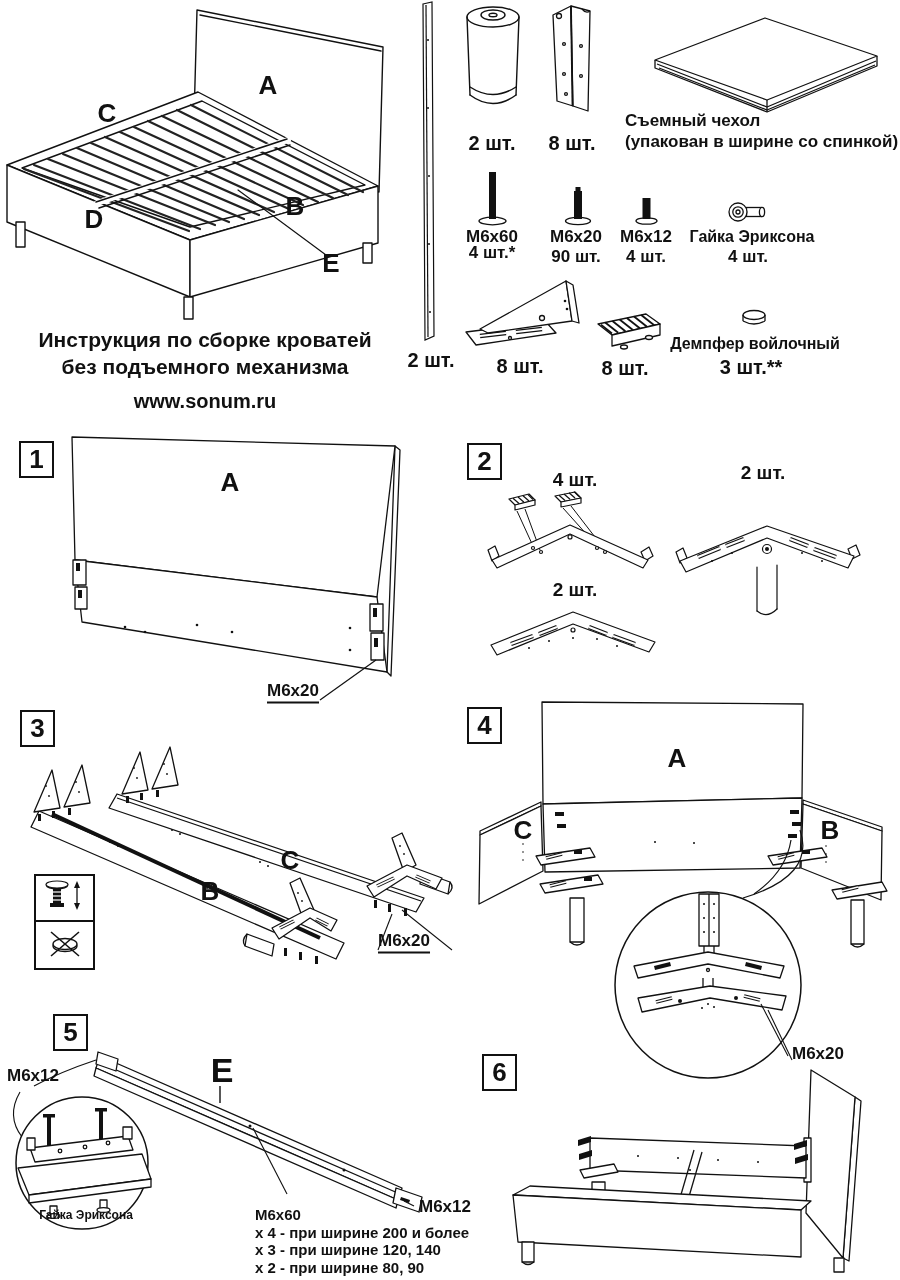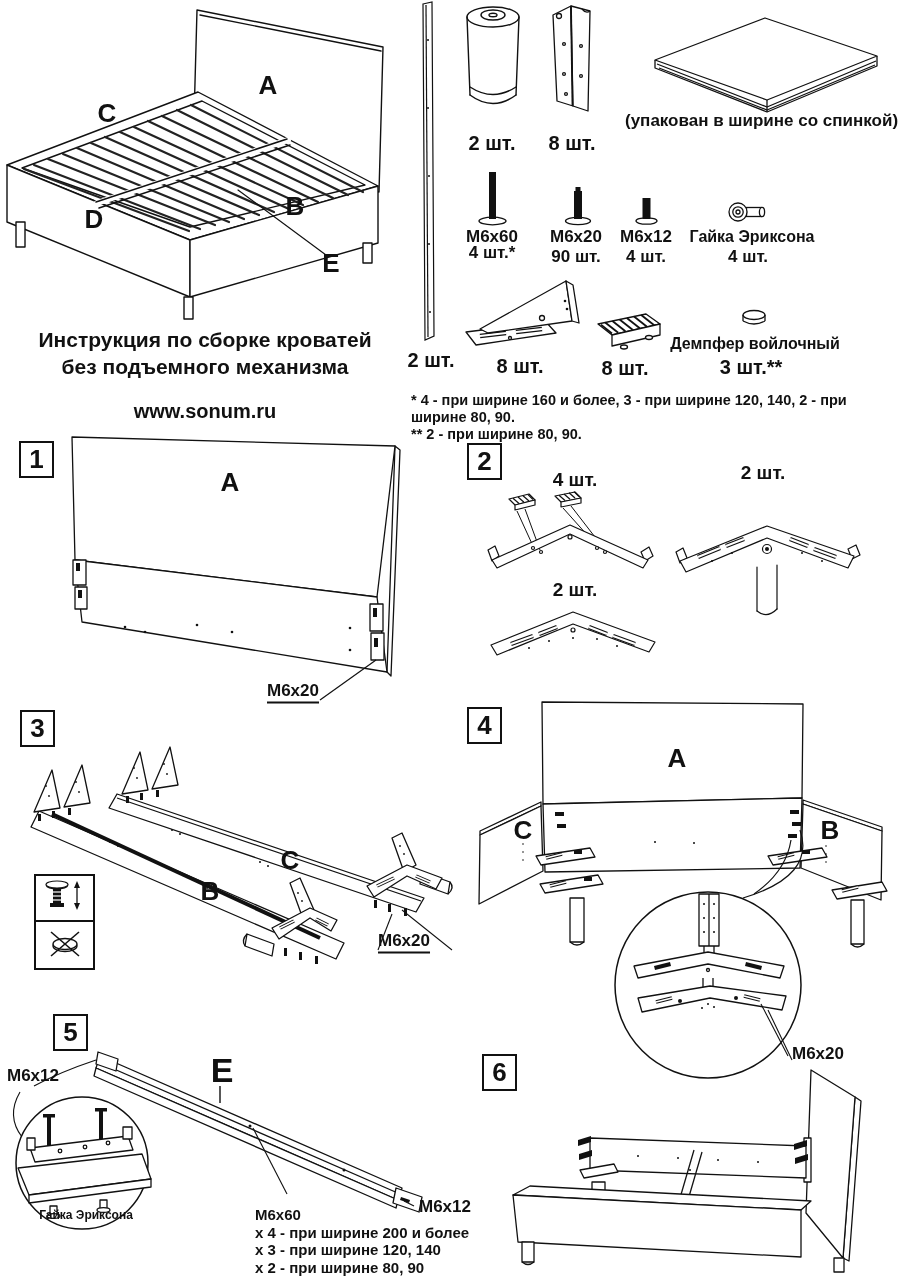--- a/index.html
+++ b/index.html
@@ -59,21 +59,21 @@
   </svg>
   <span class="lbl s26 c" style="left:268px;top:85px">A</span>
   <span class="lbl s26 c" style="left:107px;top:113px">C</span>
   <span class="lbl s26 c" style="left:94px;top:219px">D</span>
   <span class="lbl s26 c" style="left:295px;top:206px">B</span>
   <span class="lbl s26 c" style="left:331px;top:263px">E</span>
 
   <div class="tblock" style="left:30px;top:326px;width:350px;font-size:21px;line-height:27px">
     <div>Инструкция по сборке кроватей</div>
     <div>без подъемного механизма</div>
-    <div style="font-size:20px;margin-top:18px">www.sonum.ru</div>
+    <div style="font-size:20px;margin-top:8px">www.sonum.ru</div>
   </div>
 
   <svg class="d" style="left:418px;top:0" width="22" height="345" viewBox="0 0 22 345">
     <g stroke="#111" fill="#fff" stroke-width="1.2">
       <polygon points="5,4 14,2 16,336 7,340"></polygon>
       <line x1="8" y1="5" x2="10" y2="337" fill="none"></line>
       <circle cx="10" cy="40" r="1" fill="#111" stroke="none"></circle>
         <circle cx="10" cy="108" r="1" fill="#111" stroke="none"></circle>
       <circle cx="11" cy="176" r="1" fill="#111" stroke="none"></circle>
         <circle cx="11" cy="244" r="1" fill="#111" stroke="none"></circle>
@@ -114,20 +114,21 @@
   <svg class="d" style="left:645px;top:8" width="240" height="115" viewBox="0 0 240 115">
     <g stroke="#111" fill="none" stroke-width="1.3" stroke-linejoin="round">
       <polygon points="10,52 120,10 232,48 122,92" fill="#fff"></polygon>
       <path d="M10,52 L10,60 L122,104 L232,58 L232,48"></path>
       <line x1="122" y1="92" x2="122" y2="104"></line>
       <path d="M12,56 L122,99 L231,53"></path>
       <path d="M14,60 L122,102 L230,57"></path>
     </g>
   </svg>
   <div class="lblock" style="left:625px;top:110px;font-size:17px;line-height:21px">
+    <div>Съемный чехол</div>
     <div>(упакован в ширине со спинкой)</div>
   </div>
 
   <svg class="d" style="left:477px;top:170" width="32" height="60" viewBox="0 0 32 60">
     <ellipse cx="15.5" cy="51" rx="13.5" ry="3.8" fill="#fff" stroke="#111" stroke-width="1.3"></ellipse>
     <rect x="12" y="2" width="7" height="47" fill="#111"></rect>
   </svg>
   <span class="lbl s17 c" style="left:492px;top:237px">M6x60</span>
   <span class="lbl s17 c" style="left:492px;top:253px">4 шт.*</span>
 
@@ -198,24 +199,20 @@
     <g stroke="#111" fill="#fff" stroke-width="1.3">
       <ellipse cx="14" cy="9" rx="11" ry="4.5"></ellipse>
       <line x1="3" y1="9" x2="3" y2="15" fill="none"></line>
       <line x1="25" y1="9" x2="25" y2="15" fill="none"></line>
       <path d="M3,15 Q14,21 25,15" fill="none"></path>
     </g>
   </svg>
   <span class="lbl s16 c" style="left:755px;top:344px">Демпфер войлочный</span>
   <span class="lbl s20 c" style="left:751px;top:367px">3 шт.**</span>
 
-  <div class="lblock" style="left:411px;top:392px;font-size:14.5px;line-height:17px">
-    <div>* 4 - при ширине 160 и более, 3 - при ширине 120, 140, 2 - при ширине 80, 90.</div>
-    <div>** 2 - при ширине 80, 90.</div>
-  </div>
 
   <div class="stepnum" style="left:19px;top:441px">
       <span>1</span>
     </div>
   <svg class="d" style="left:58px;top:432" width="348" height="276" viewBox="0 0 348 276">
     <g stroke="#111" fill="none" stroke-width="1.3" stroke-linejoin="round">
       <polygon points="337,14 342,18 333,244 329,240" fill="#fff"></polygon>
       <polygon points="14,5 337,14 319,165 17,128" fill="#fff"></polygon>
       <polygon points="17,128 319,165 329,240 24,190" fill="#fff"></polygon>
       <g fill="#111" stroke="none">

